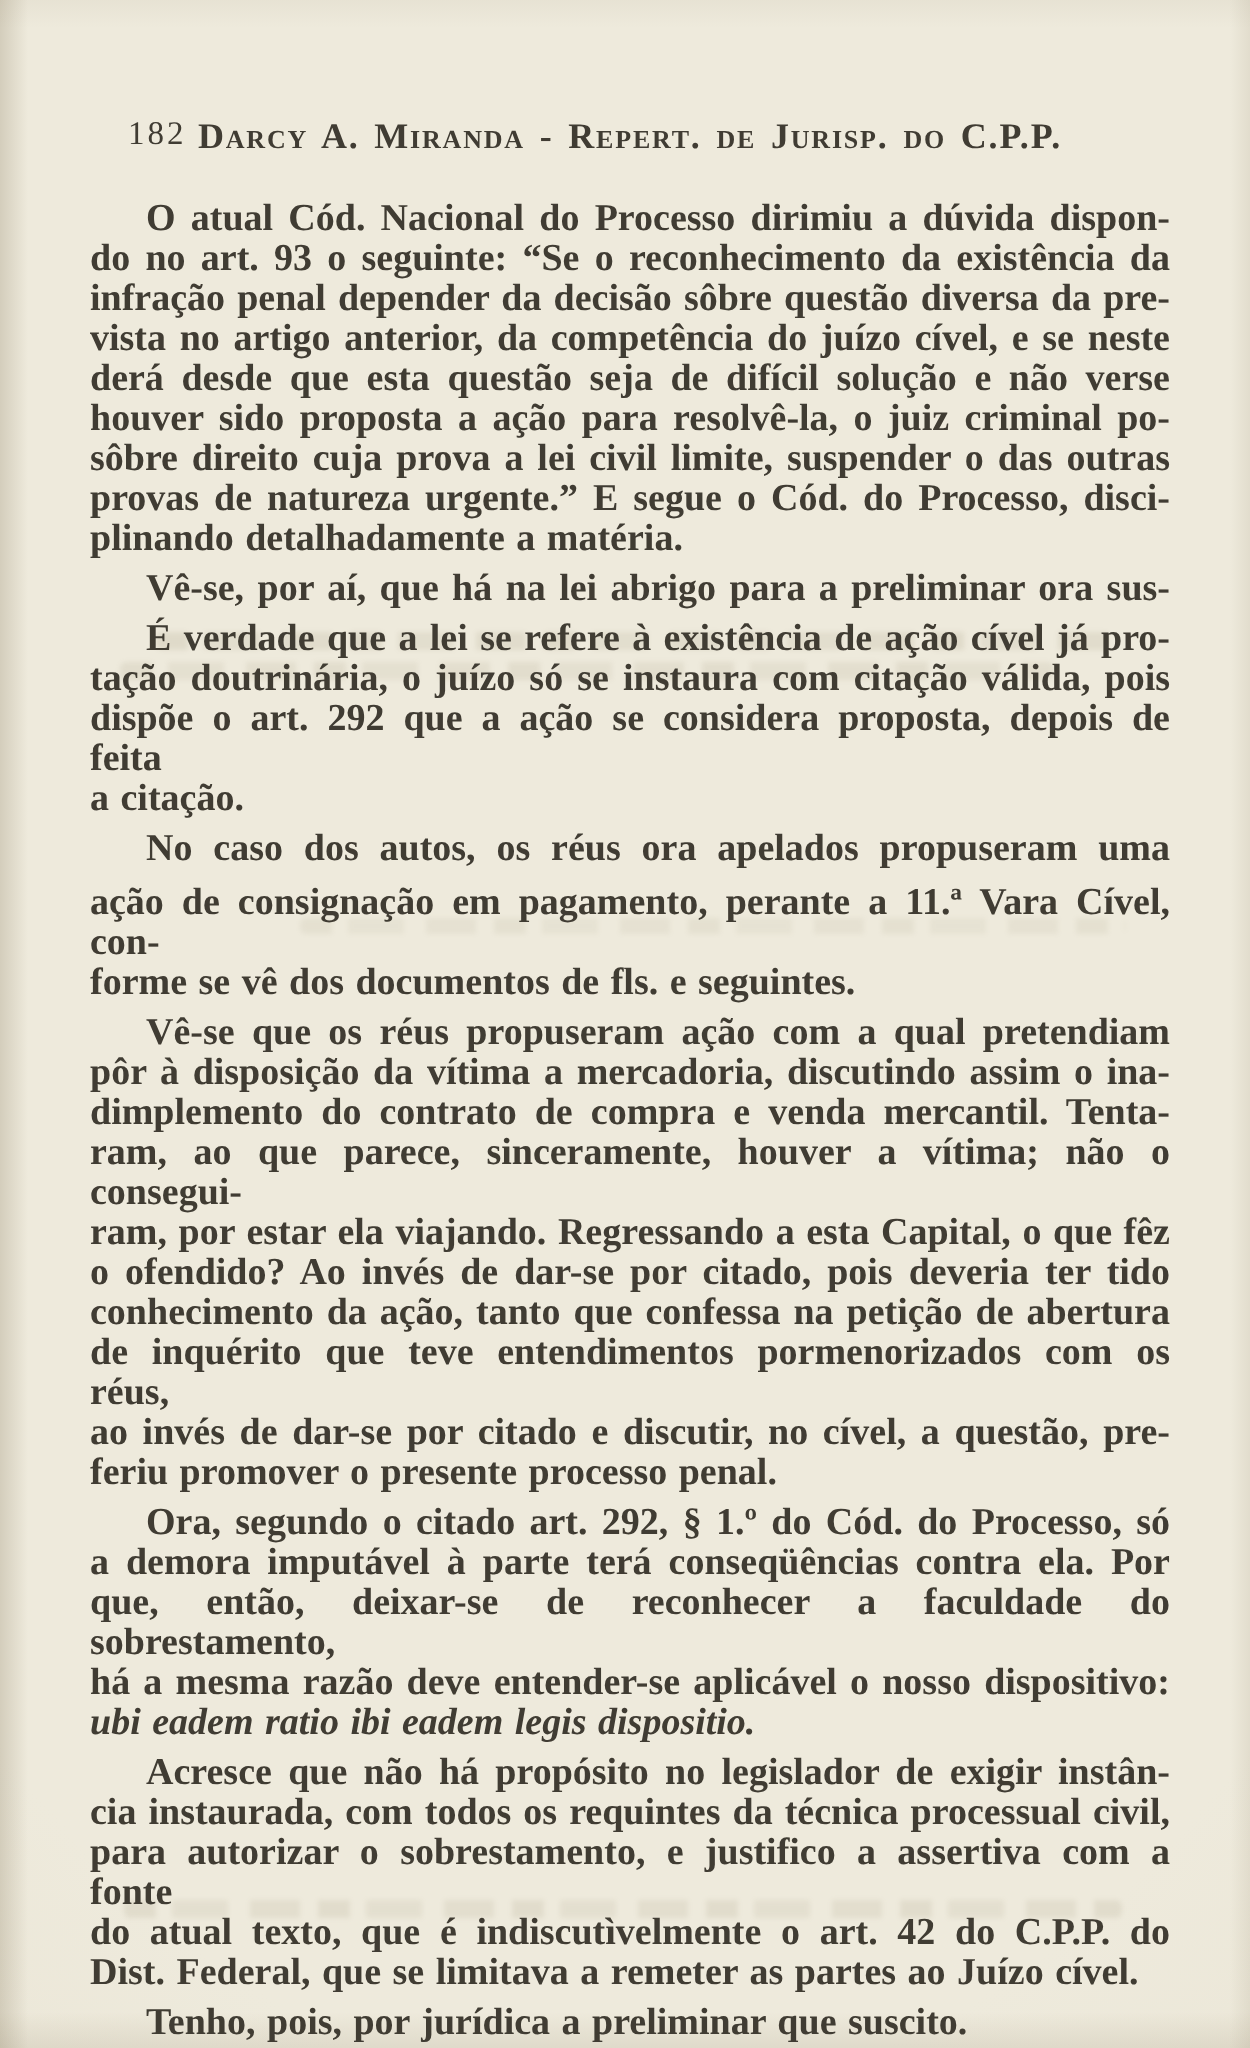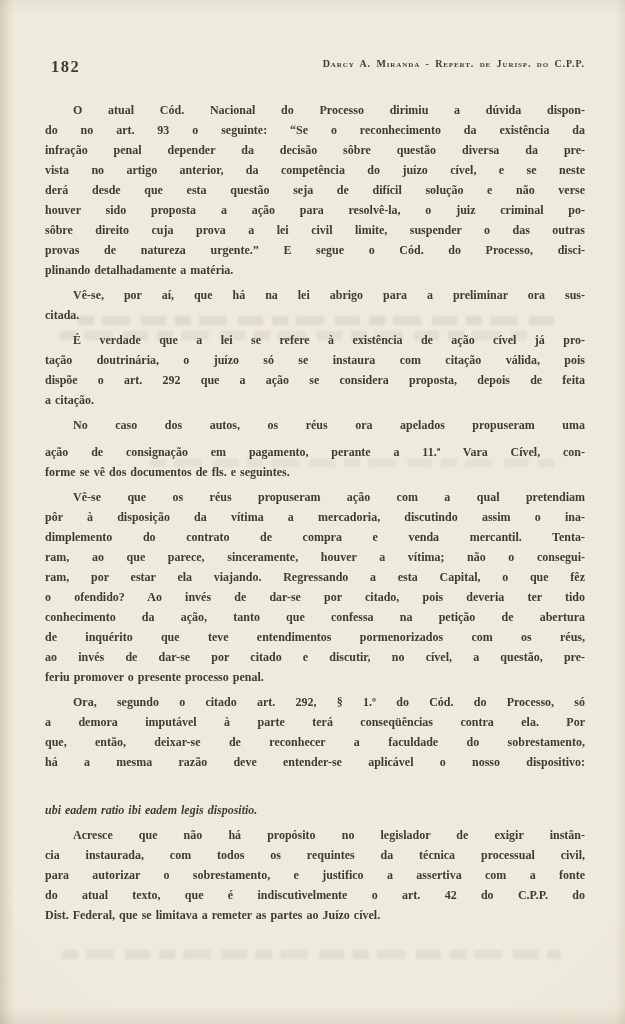--- a/index.html
+++ b/index.html
@@ -21,50 +21,50 @@
       linear-gradient(0deg, rgba(118,104,74,.12), rgba(118,104,74,0) 18px),
       linear-gradient(180deg, rgba(118,104,74,.06), rgba(118,104,74,0) 14px),
       radial-gradient(130% 110% at 50% 42%, #eeeadc 55%, #e5dfcd 100%);
     color: var(--ink);
   }
   
   .header {
     position: absolute; left: 45px; right: 40px; top: 56px; height: 22px;
   }
   .page-num {
-    position: absolute; left: 6px; top: 1px;
-    font-size: 16.5px; font-weight: 700; letter-spacing: 1.5px;
+    position: absolute; left: 19px; top: 1px;
+    font-size: 16.5px; font-weight: 400; letter-spacing: 1.5px;
   }
   .running {
-    text-align: right;
+    text-align: center;
     font-variant: small-caps;
     font-weight: 700;
-    font-size: 10px;
+    font-size: 18px;
     letter-spacing: 0.9px;
     padding-top: 2px;
     word-spacing: 2px;
   }
   
   .text-block {
     position: absolute; left: 45px; right: 40px; top: 100px;
   }
   .para { margin-top: 5px; }
   .para:first-child { margin-top: 0; }
   .line {
-    font-size: 12px;
+    font-size: 19px;
     font-weight: 700;
     line-height: 20px;
     color: var(--ink);
     text-align: justify;
     text-align-last: justify;
     word-spacing: 1px;
   }
   .line.last { text-align-last: left; }
   .line.indent { text-indent: 28px; }
-  .line.italic { font-style: italic; font-weight: 700; margin-top: 28px; }
+  .line.italic { font-style: italic; font-weight: 700; }
   .line.gap-before { margin-top: 7px; }
   
   .ghost {
     position: absolute; height: 9px;
     opacity: .42;
     filter: blur(1.3px);
     border-radius: 3px;
     background: repeating-linear-gradient(90deg,
       rgba(146,136,106,.38) 0 16px, rgba(146,136,106,0) 16px 24px,
       rgba(146,136,106,.30) 24px 52px, rgba(146,136,106,0) 52px 63px,
@@ -97,21 +97,20 @@
         <div class="line">infração penal depender da decisão sôbre questão diversa da pre-</div>
         <div class="line">vista no artigo anterior, da competência do juízo cível, e se neste</div>
         <div class="line">derá desde que esta questão seja de difícil solução e não verse</div>
         <div class="line">houver sido proposta a ação para resolvê-la, o juiz criminal po-</div>
         <div class="line">sôbre direito cuja prova a lei civil limite, suspender o das outras</div>
         <div class="line">provas de natureza urgente.” E segue o Cód. do Processo, disci-</div>
         <div class="line last">plinando detalhadamente a matéria.</div>
       </div>
       <div class="para">
         <div class="line indent">Vê-se, por aí, que há na lei abrigo para a preliminar ora sus-</div>
-        <div class="line last">citada.</div>
       </div>
       <div class="para">
         <div class="line indent">É verdade que a lei se refere à existência de ação cível já pro-</div>
         <div class="line">tação doutrinária, o juízo só se instaura com citação válida, pois</div>
         <div class="line">dispõe o art. 292 que a ação se considera proposta, depois de feita</div>
         <div class="line last">a citação.</div>
       </div>
       <div class="para">
         <div class="line indent">No caso dos autos, os réus ora apelados propuseram uma</div>
         <div class="line gap-before">ação de consignação em pagamento, perante a 11.ª Vara Cível, con-</div>
@@ -136,15 +135,18 @@
         <div class="line">há a mesma razão deve entender-se aplicável o nosso dispositivo:</div>
         <div class="line last italic">ubi eadem ratio ibi eadem legis dispositio.</div>
       </div>
       <div class="para">
         <div class="line indent">Acresce que não há propósito no legislador de exigir instân-</div>
         <div class="line">cia instaurada, com todos os requintes da técnica processual civil,</div>
         <div class="line">para autorizar o sobrestamento, e justifico a assertiva com a fonte</div>
         <div class="line">do atual texto, que é indiscutìvelmente o art. 42 do C.P.P. do</div>
         <div class="line last">Dist. Federal, que se limitava a remeter as partes ao Juízo cível.</div>
       </div>
+      <div class="para">
+        <div class="line indent last">Tenho, pois, por jurídica a preliminar que suscito.</div>
+      </div>
     </main>
 
 </div>
 
 </body></html>

